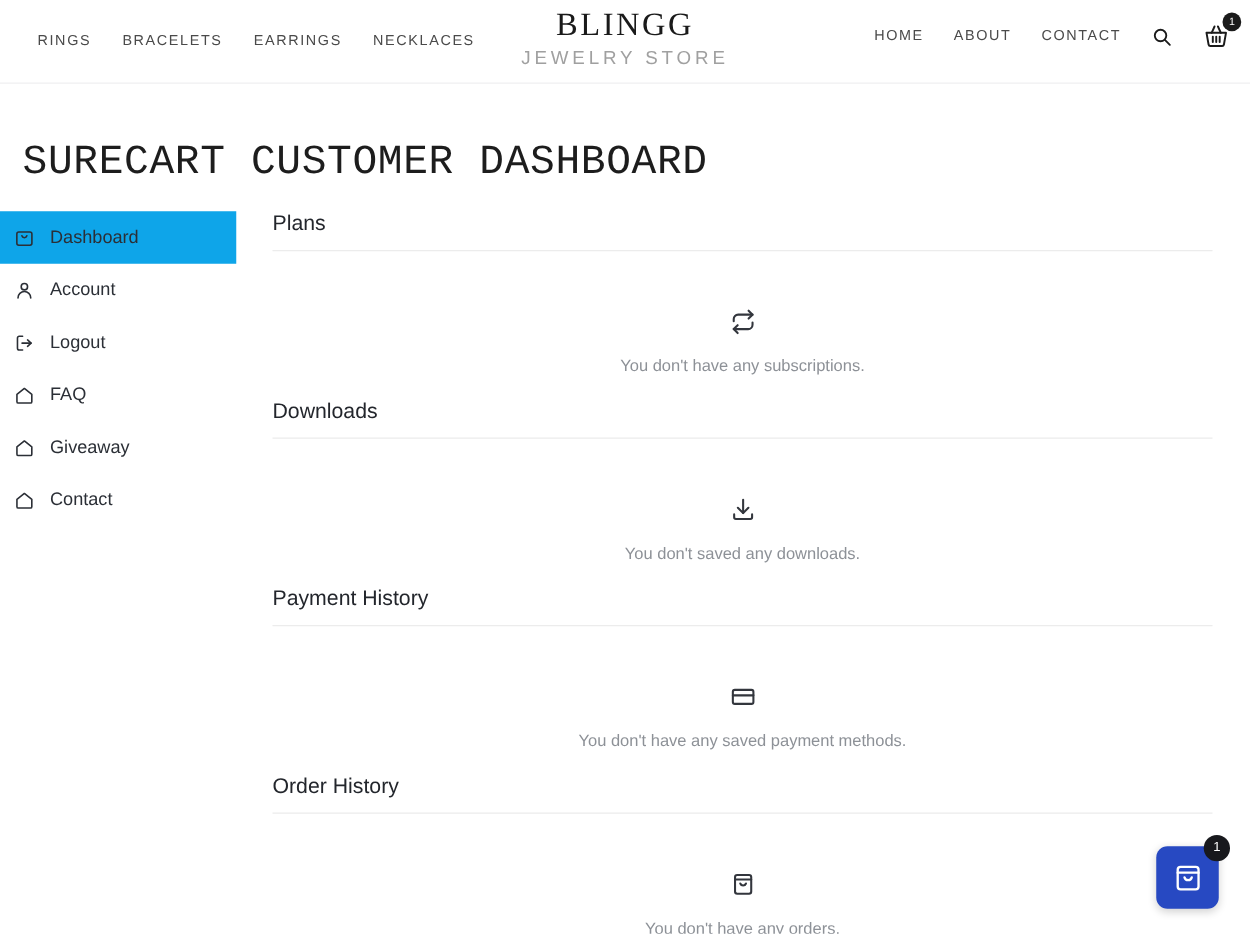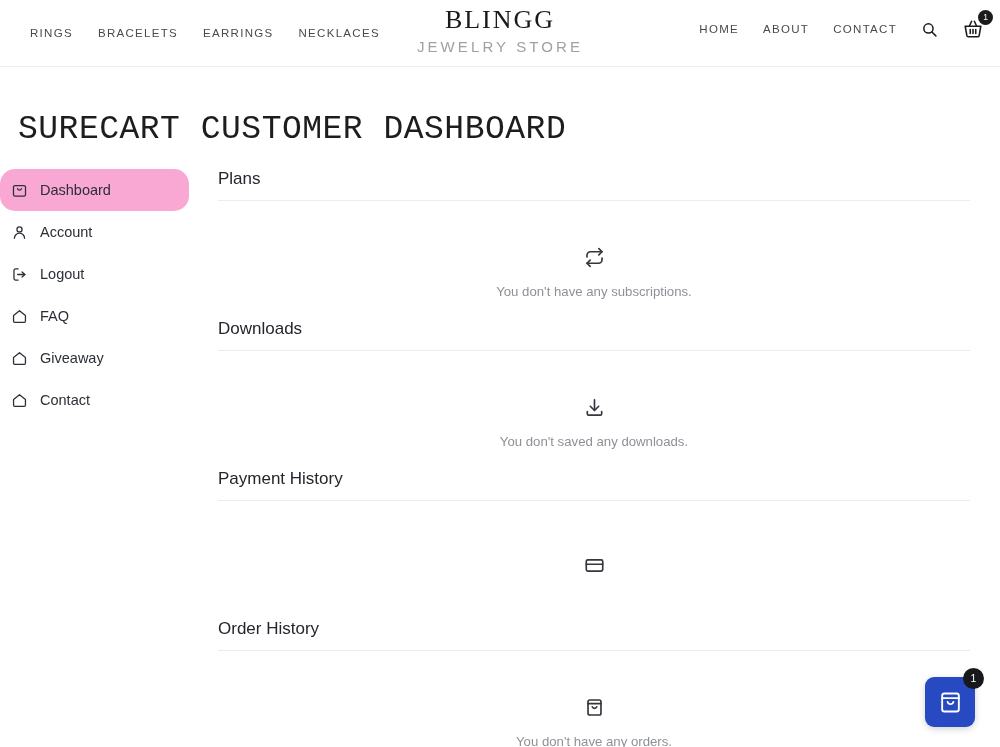--- a/index.html
+++ b/index.html
@@ -127,22 +127,21 @@
     gap: 12px;
     height: 42px;
     padding-left: 10px;
     color: #2b2f36;
     font-size: 14.5px;
     font-family: "Liberation Sans", sans-serif;
     cursor: pointer;
     text-decoration: none;
   }
   .side-item.active {
-    background: #f9a8d4;
-    border-radius: 15px;
+    background: #0ea5e9;
   }
   .side-item .s-ico {
     width: 18px;
     height: 18px;
     display: inline-flex;
     align-items: center;
     justify-content: center;
     color: #2b2f36;
     flex: 0 0 18px;
   }
@@ -360,20 +359,21 @@
     <section class="section">
       <div class="section-title">Payment History</div>
       <div class="section-rule"></div>
       <div class="section-empty">
         <span class="empty-ico">
           <svg width="21" height="21" viewBox="0 0 24 24" fill="none" stroke="currentColor" stroke-width="1.9" stroke-linecap="round" stroke-linejoin="round">
             <rect x="2.6" y="5.6" width="18.8" height="12.8" rx="1.8"></rect>
             <line x1="2.6" y1="10.6" x2="21.4" y2="10.6"></line>
           </svg>
         </span>
+        <span class="empty-text">You don't have any saved payment methods.</span>
       </div>
     </section>
 
     <section class="section">
       <div class="section-title">Order History</div>
       <div class="section-rule"></div>
       <div class="section-empty">
         <span class="empty-ico">
           <svg width="21" height="21" viewBox="0 0 24 24" fill="none" stroke="currentColor" stroke-width="1.9" stroke-linecap="round" stroke-linejoin="round">
             <rect x="4.6" y="3.4" width="14.8" height="17.2" rx="2"></rect>

